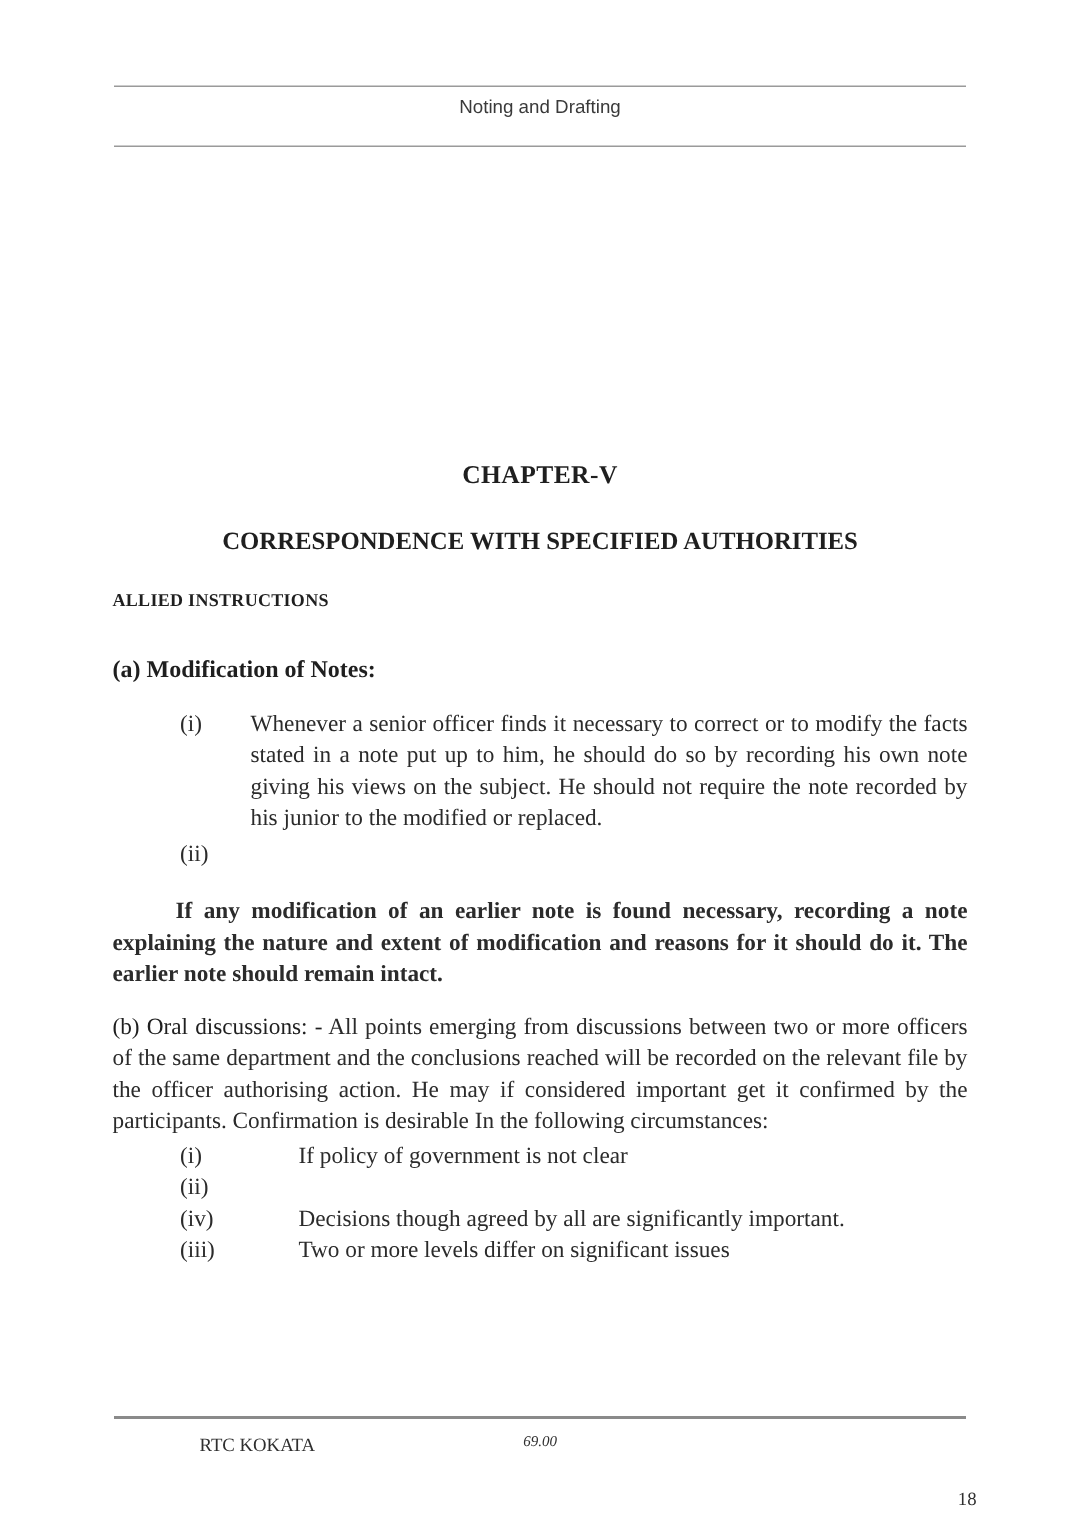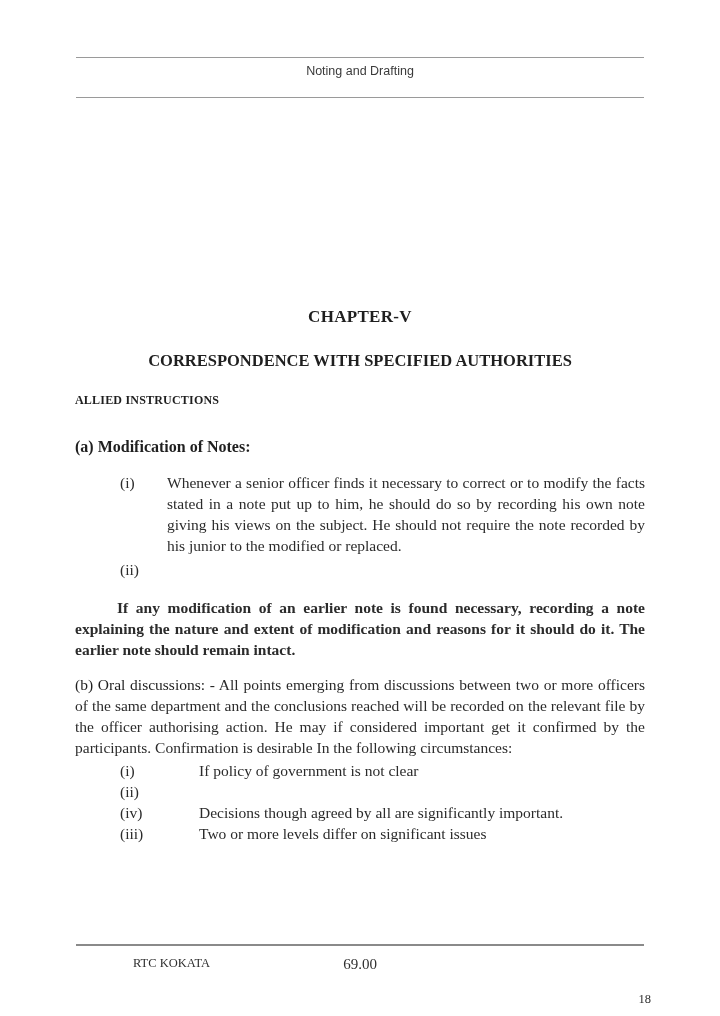--- a/index.html
+++ b/index.html
@@ -75,21 +75,21 @@
   .plain-list { margin-top: 2px; }
   .plain-list .roman-item { margin-top: 0; }
 
   
   .footer-left {
     position: absolute; top: 956px; left: 85px;
     font-size: 12.5px; color: #2f2f2f; margin-left: 48px;
   }
   .footer-center {
     position: absolute; top: 956px; left: 0; width: 720px;
-    text-align: center; font-size: 15px; color: #2f2f2f;
+    text-align: center; font-size: 10px; color: #2f2f2f; font-style: italic;
   }
   .footer-right {
     position: absolute; top: 992px; right: 85px;
     font-size: 12.5px; color: #2f2f2f;
   }
 </style>
 </head>
 <body>
 
 <div class="page">

